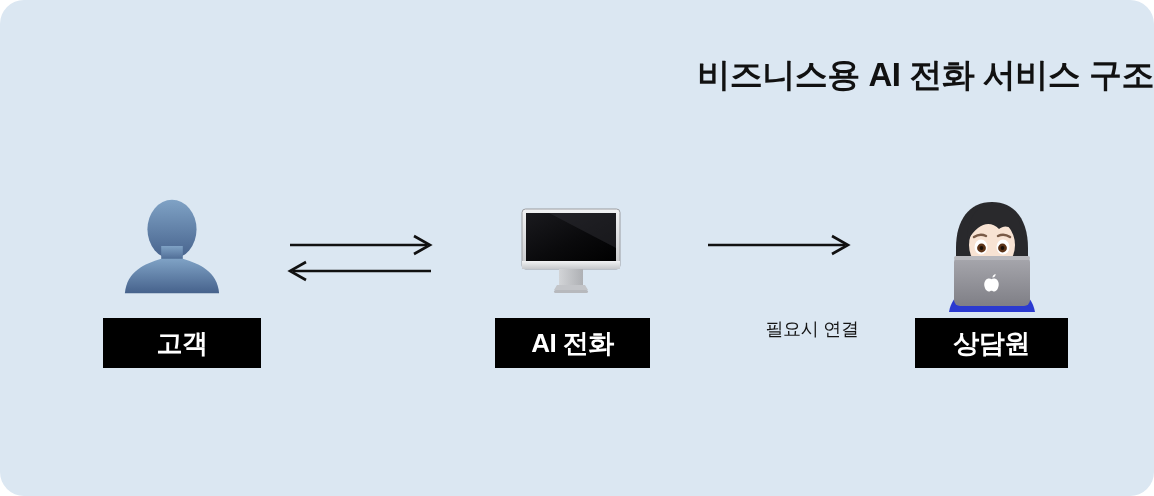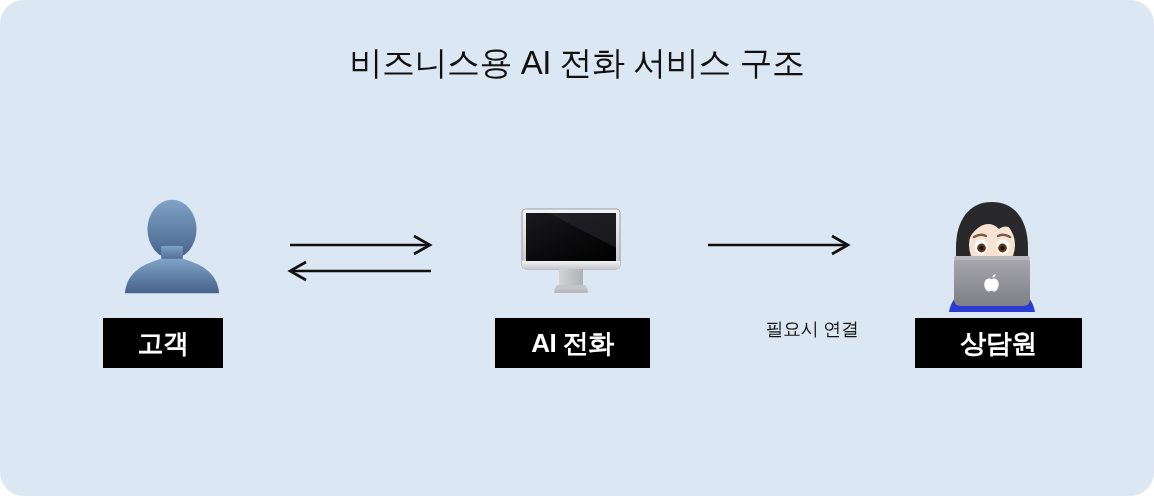--- a/index.html
+++ b/index.html
@@ -11,49 +11,49 @@
   .card {
     position: relative;
     width: 1154px;
     height: 496px;
     background: var(--card-bg, #dbe7f2);
     border-radius: 24px;
     overflow: hidden;
   }
   .title {
     position: absolute;
-    top: 41px;
+    top: 53px;
     left: 0;
     width: 100%;
     margin: 0;
-    text-align: center;
+    text-align: right;
     font-size: 33px;
-    font-weight: 400;
+    font-weight: 700;
     letter-spacing: -0.5px;
     color: var(--title-text, #111111);
   }
   .node-icon {
     position: absolute;
   }
   .node-label {
     position: absolute;
     top: 318px;
     height: 50px;
     background: var(--label-bg, #000000);
     color: var(--label-text, #ffffff);
     display: flex;
     align-items: center;
     justify-content: center;
     font-size: 26px;
     font-weight: 700;
     letter-spacing: -0.5px;
   }
-  .label-customer { left: 103px; width: 120px; }
+  .label-customer { left: 103px; width: 158px; }
   .label-ai       { left: 495px; width: 155px; text-align: right; }
-  .label-agent    { left: 915px; width: 167px; }
+  .label-agent    { left: 915px; width: 153px; }
 
   .icon-customer { left: 118px; top: 198px; }
   .icon-computer { left: 521px; top: 208px; }
   .icon-agent    { left: 947px; top: 200px; }
 
   .arrows-layer {
     position: absolute;
     inset: 0;
     pointer-events: none;
   }

